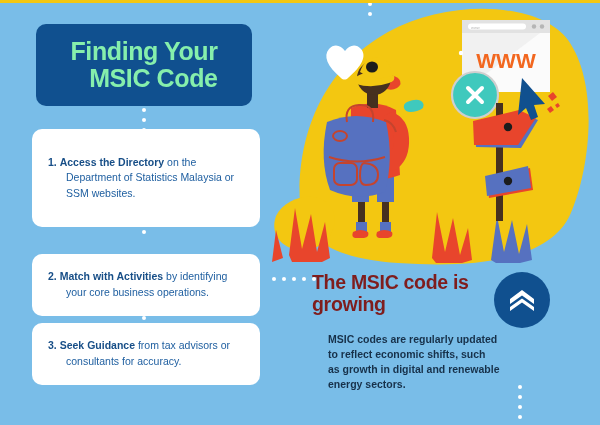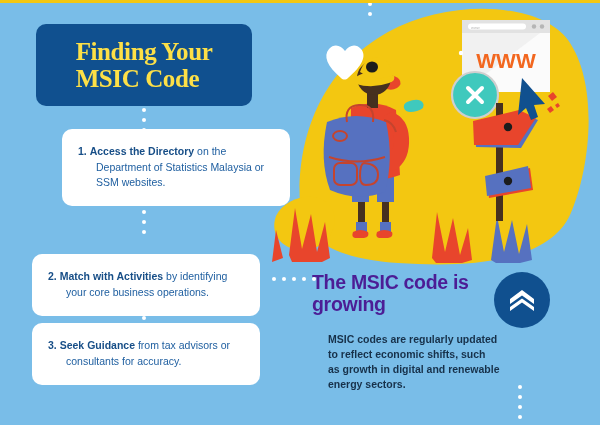--- a/index.html
+++ b/index.html
@@ -40,44 +40,43 @@
     left: 36px; top: 24px;
     width: 216px; height: 82px;
     background: #10508f;
     border-radius: 10px;
     z-index: 20;
     display: flex;
     align-items: center;
     justify-content: center;
   }
   .title-card .ttl {
-    color: #fde047;
+    color: #86efac;
     font-size: 25px;
     line-height: 1.08;
     font-weight: bold;
     letter-spacing: -0.4px;
-    text-align: left;
+    text-align: right;
     padding: 0 10px;
-    font-family: Liberation Serif, serif;
   }
   .title-card .ttl .l2 { display:block; }
 
   .step-card {
     position: absolute;
     left: 32px;
     width: 228px;
     background: #ffffff;
     border-radius: 10px;
     z-index: 20;
     box-sizing: border-box;
     padding: 14px 16px 14px 16px;
     display: flex;
     align-items: center;
   }
-  #card1 { top: 129px; height: 77px; margin-left: 30px; }
+  #card1 { top: 129px; height: 98px; }
   #card2 { top: 239px; height: 62px; margin-top: 15px; }
   #card3 { top: 323px; height: 62px; }
 
   .step-text {
     color: #1f5fa0;
     font-size: 10.5px;
     line-height: 1.48;
     padding-left: 18px;
     text-indent: -18px;
   }
@@ -118,21 +117,21 @@
   #conn-bot-right { left: 518px; top: 385px; }
 
   
   .right-block {
     position: absolute;
     left: 312px; top: 272px;
     width: 190px;
     z-index: 20;
   }
   .right-head {
-    color: #4c1d95;
+    color: #7f1d1d;
     font-size: 19.5px;
     font-weight: bold;
     line-height: 1.12;
     letter-spacing: -0.3px;
     margin: 0 0 9px 0;
   }
   .right-body {
     color: #17314a;
     font-size: 10.5px;
     line-height: 1.45;

